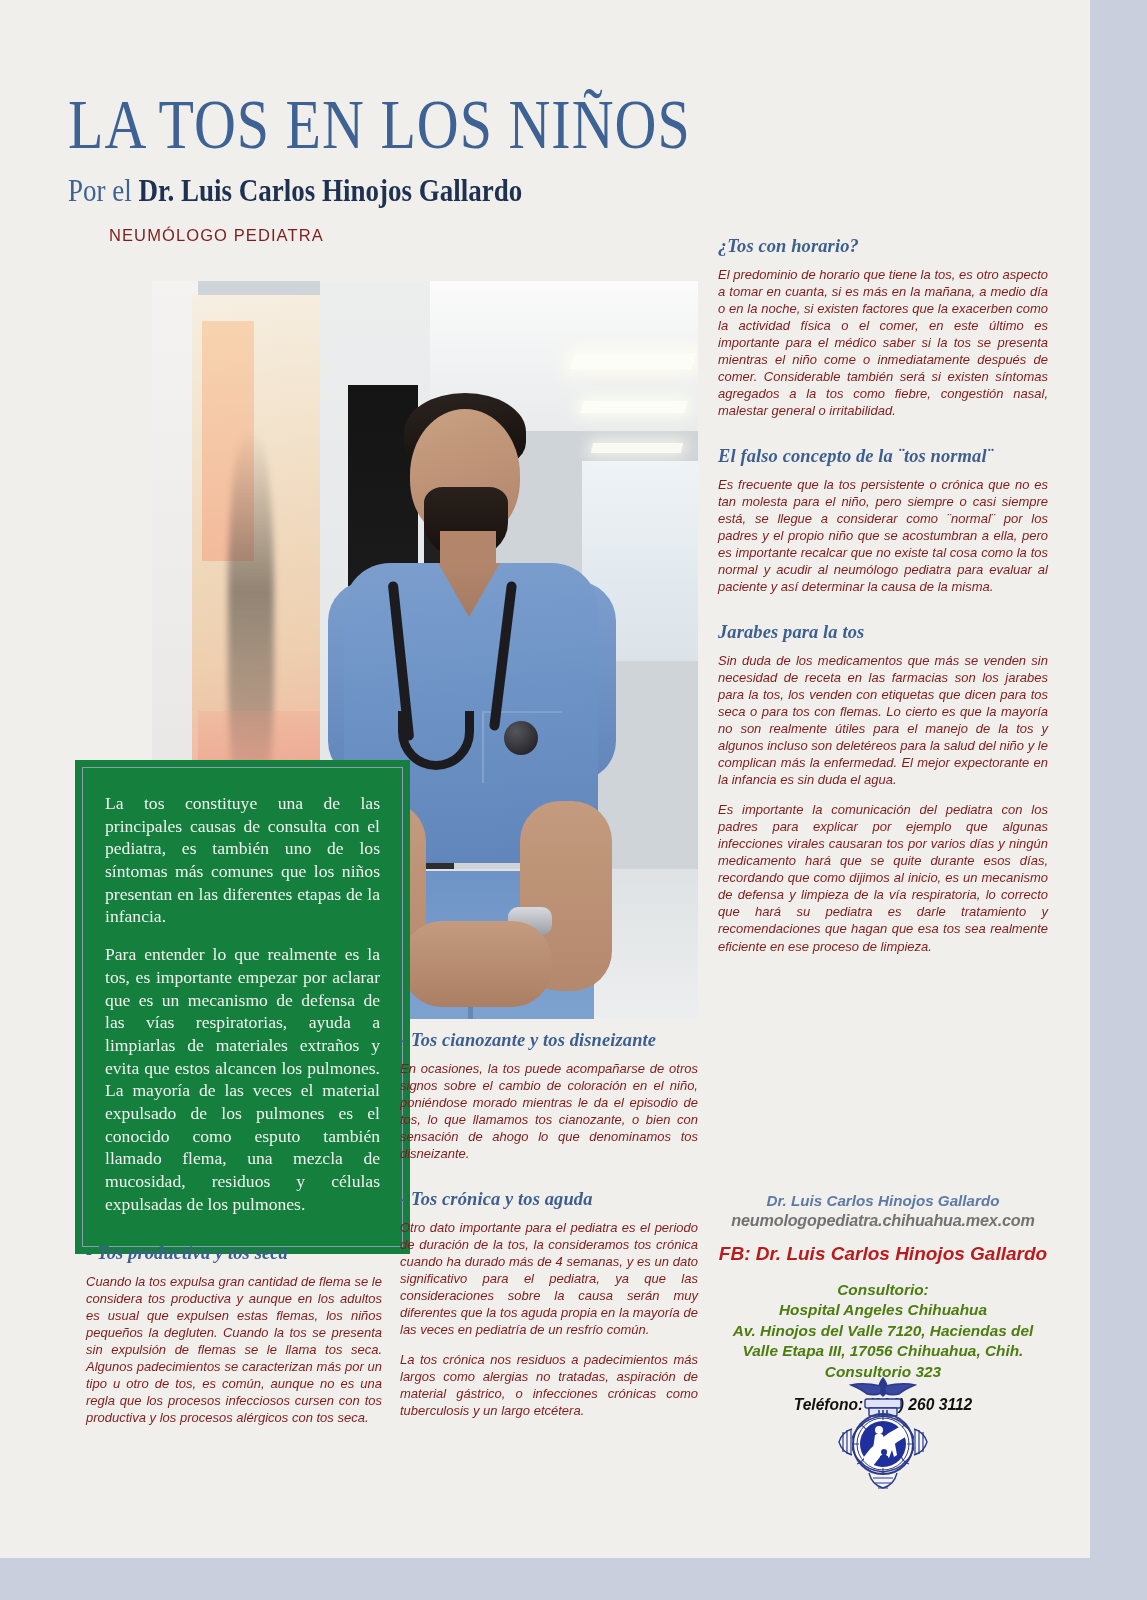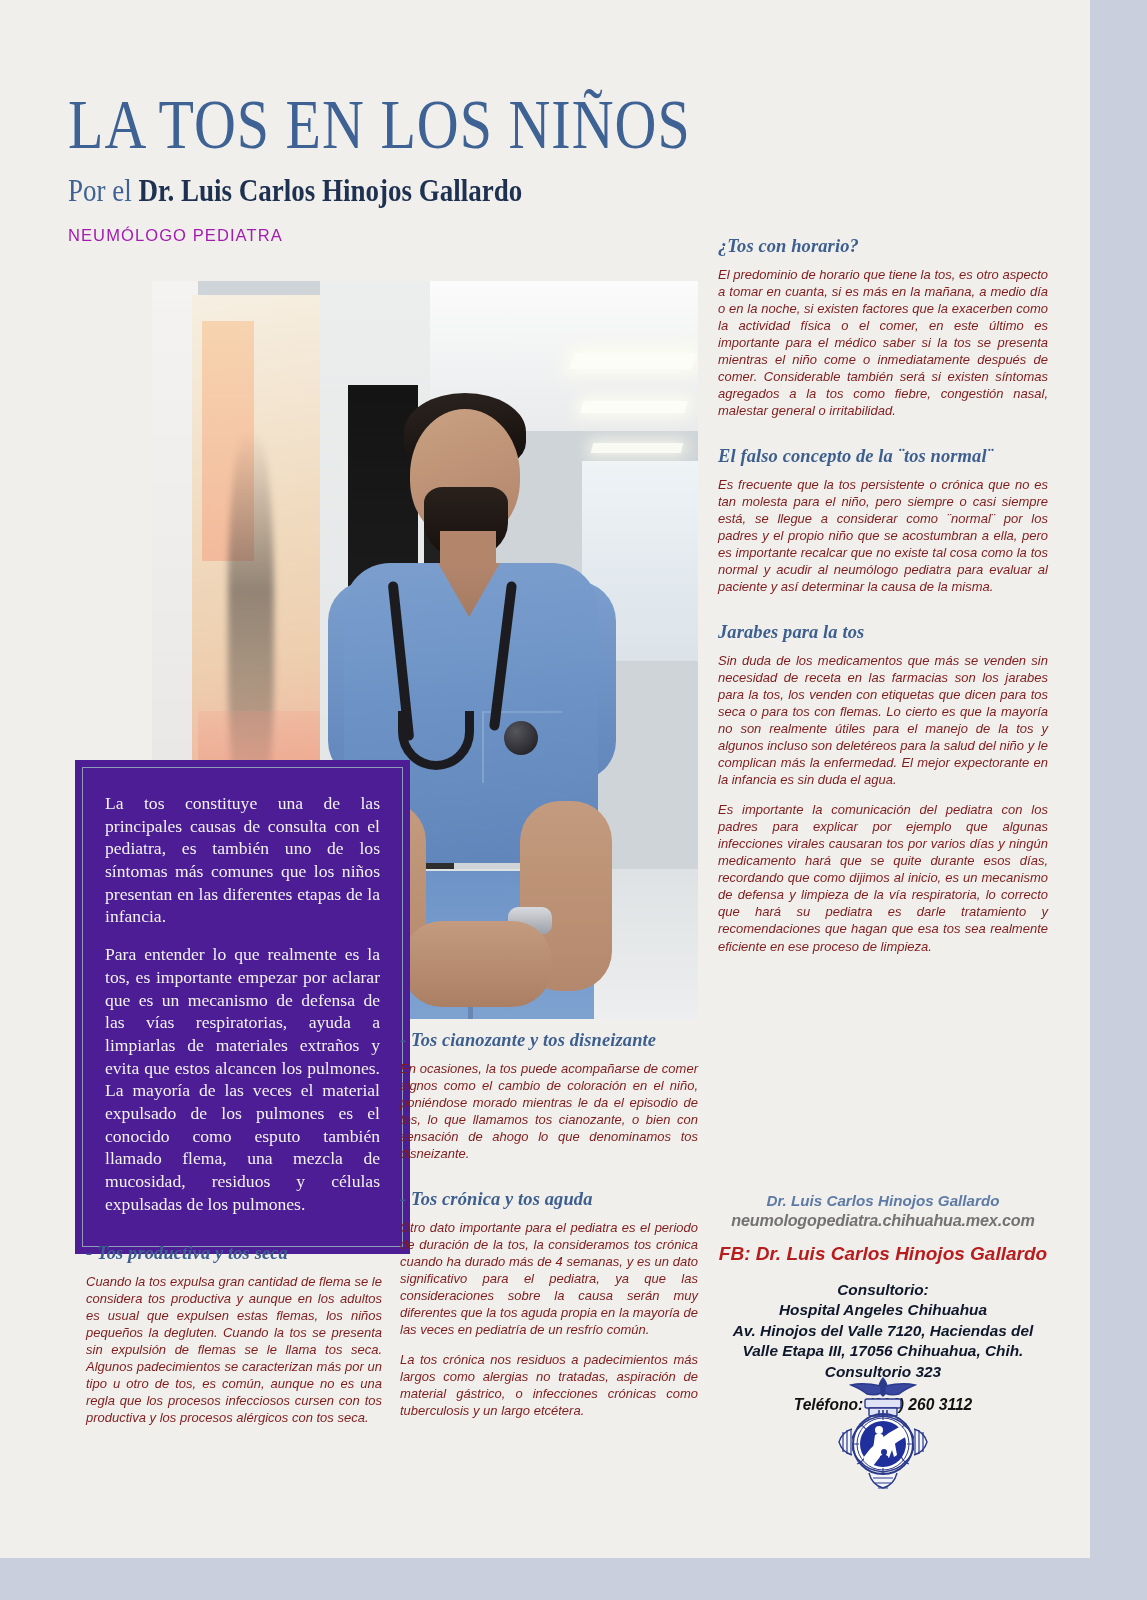--- a/index.html
+++ b/index.html
@@ -43,22 +43,23 @@
     font-weight:700;
     transform:scaleY(1.18);
     transform-origin:left top;
     white-space:nowrap;
   }
   .byline .pre{color:#3e6293;font-weight:400;}
   .specialty{
     margin-top:22px;
     font-size:16.5px;
     letter-spacing:1.1px;
-    color:#a21caf;
+    color:#7f1d1d;
     font-weight:400;
+    margin-left:41px;
   }
 
   
   .photo{
     position:absolute;left:152px;top:281px;width:546px;height:738px;
     overflow:hidden;
     background:#cfd4d8;
   }
   .photo-inner{position:absolute;inset:0;}
   
@@ -129,21 +130,21 @@
     background:linear-gradient(180deg,#c49b7e,#ab7f64);}
   .dr-watch{position:absolute;left:356px;top:626px;width:44px;height:28px;border-radius:10px;
     background:linear-gradient(180deg,#d9dade,#9b9ea6);}
   .dr-pants{position:absolute;left:196px;top:590px;width:246px;height:148px;
     background:linear-gradient(180deg,#6e93c6,#7ea2d0);}
   .dr-leg-split{position:absolute;left:316px;top:640px;width:5px;height:98px;background:rgba(40,60,90,.25);}
 
   
   .quotebox{
     position:absolute;left:75px;top:760px;width:309px;height:468px;
-    background:#4c1d95;
+    background:#15803d;
     padding:13px;
   }
   .quotebox-inner{
     position:absolute;left:7px;top:7px;right:7px;bottom:7px;
     border:1.5px solid #8d9cb8;
     padding:24px 22px 10px 22px;
     box-sizing:border-box;
   }
   .quotebox p{
     margin:0 0 15px 0;
@@ -193,21 +194,21 @@
   .contact .doctor{
     font-size:15.2px;color:#5d7ba6;margin-bottom:2px;
   }
   .contact .web{
     font-size:16.2px;color:#737373;margin-bottom:13px;letter-spacing:-.2px;
   }
   .contact .fb{
     font-size:19px;color:#b91c1c;margin-bottom:15px;
   }
   .contact .office-line{
-    font-size:15.4px;color:#0f172a;line-height:1.33;
+    font-size:15.4px;color:#4d7c0f;line-height:1.33;
   }
   .contact .phone{
     font-size:15.6px;color:#111;margin-top:14px;
   }
 
   
   .logo{
     position:absolute;left:823px;top:1372px;width:120px;height:150px;
   }
 </style>
@@ -272,21 +273,21 @@
     </div>
   </div>
 
   <div class="col col-left">
     <h2 class="sec">- Tos productiva y tos seca</h2>
     <p>Cuando la tos expulsa gran cantidad de flema se le considera tos productiva y aunque en los adultos es usual que expulsen estas flemas, los niños pequeños la degluten. Cuando la tos se presenta sin expulsión de flemas se le llama tos seca. Algunos padecimientos se caracterizan más por un tipo u otro de tos, es común, aunque no es una regla que los procesos infecciosos cursen con tos productiva y los procesos alérgicos con tos seca.</p>
   </div>
 
   <div class="col col-mid">
     <h2 class="sec">- Tos cianozante y tos disneizante</h2>
-    <p>En ocasiones, la tos puede acompañarse de comer signos como el cambio de coloración en el niño, poniéndose morado mientras le da el episodio de tos, lo que llamamos tos cianozante, o bien con sensación de ahogo lo que denominamos tos disneizante.</p>
+    <p>En ocasiones, la tos puede acompañarse de otros signos sobre el cambio de coloración en el niño, poniéndose morado mientras le da el episodio de tos, lo que llamamos tos cianozante, o bien con sensación de ahogo lo que denominamos tos disneizante.</p>
     <div class="sec-gap"></div>
     <h2 class="sec">- Tos crónica y tos aguda</h2>
     <p>Otro dato importante para el pediatra es el periodo de duración de la tos, la consideramos tos crónica cuando ha durado más de 4 semanas, y es un dato significativo para el pediatra, ya que las consideraciones sobre la causa serán muy diferentes que la tos aguda propia en la mayoría de las veces en pediatría de un resfrío común.</p>
     <p>La tos crónica nos residuos a padecimientos más largos como alergias no tratadas, aspiración de material gástrico, o infecciones crónicas como tuberculosis y un largo etcétera.</p>
   </div>
 
   <div class="col col-right">
     <h2 class="sec">¿Tos con horario?</h2>
     <p>El predominio de horario que tiene la tos, es otro aspecto a tomar en cuanta, si es más en la mañana, a medio día o en la noche, si existen factores que la exacerben como la actividad física o el comer, en este último es importante para el médico saber si la tos se presenta mientras el niño come o inmediatamente después de comer. Considerable también será si existen síntomas agregados a la tos como fiebre, congestión nasal, malestar general o irritabilidad.</p>
     <div class="sec-gap"></div>

